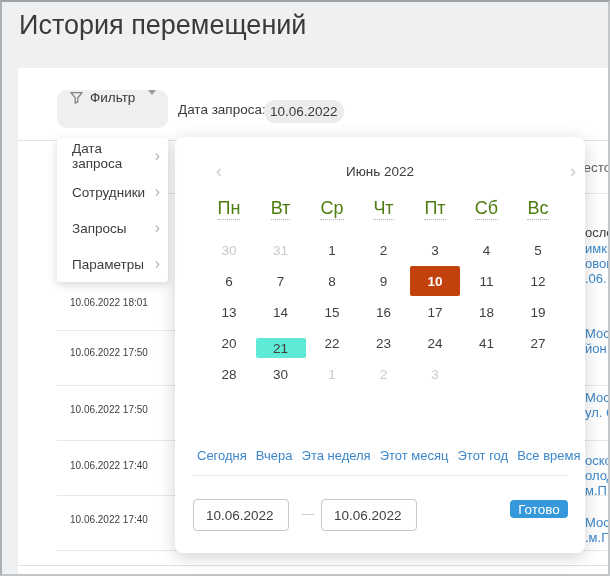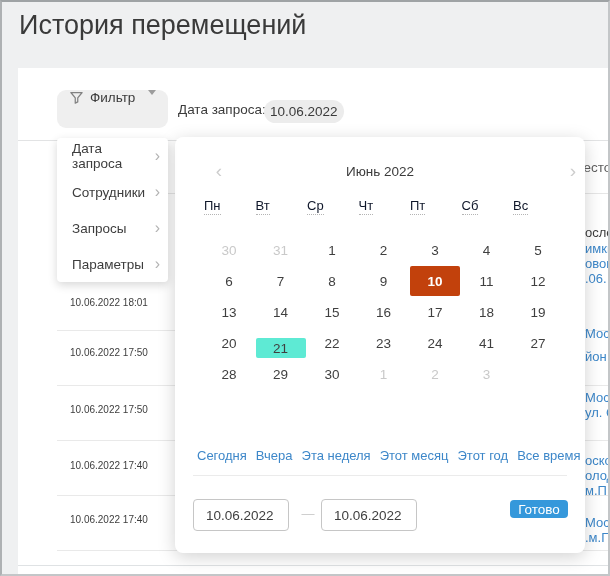--- a/index.html
+++ b/index.html
@@ -50,21 +50,21 @@
   .cal{position:absolute; left:175px; top:137px; width:410px; height:416px; background:#fff;
     border-radius:8px; box-shadow:0 4px 18px rgba(0,0,0,.18); z-index:5;}
   .cal-nav{position:absolute; top:24px; width:20px; height:20px; text-align:center;
     font-size:19px; line-height:20px; color:#cdcdcd; cursor:pointer; user-select:none;}
   .cal-prev{left:34px;}
   .cal-next{right:2px;}
   .cal-month{position:absolute; left:0; right:0; top:27px; text-align:center;
     font-size:13.5px; color:#3c3c3c;}
   .cal-weekdays{position:absolute; left:29px; top:61px; display:grid;
     grid-template-columns:repeat(7,50px); column-gap:1.5px;}
-  .wd{font-size:13px; color:#0f172a;}
+  .wd{text-align:center; font-size:18px; color:#4d7c0f;}
   .wd span{border-bottom:1px dotted #b4b4b4; padding-bottom:1px;}
   .cal-grid{position:absolute; left:29px; top:98px; display:grid;
     grid-template-columns:repeat(7,50px); grid-auto-rows:30px; column-gap:1.5px; row-gap:1px;}
   .day{display:flex; align-items:center; justify-content:center; font-size:13.5px;
     color:#3f3f3f; cursor:pointer; border-radius:2px;}
   .day.muted{color:#c9c9c9;}
   .day.today{background:#5eead4;margin-top:10px;}
   .day.selected{background:#c2410c; color:#fff;font-weight:bold;}
   .quick-links{position:absolute; left:22px; top:311px; display:flex; gap:9px; white-space:nowrap;}
   .qlink{font-size:13px; color:#3d87c9; cursor:pointer; text-decoration:none;}
@@ -103,21 +103,21 @@
       <div class="hline row-divider" style="top: 440px;"></div>
       <div class="hline row-divider" style="top: 495px;"></div>
       <div class="hline row-divider" style="top: 550px;"></div>
     </div>
   <div class="right-col" id="right-col">
       <span class="frag text" style="top: 85px;">осле</span>
       <span class="frag link" style="top: 101px;">имки</span>
       <span class="frag link" style="top: 116px;">овок</span>
       <span class="frag link" style="top: 131px;">.06.</span>
       <span class="frag link" style="top: 186px;">Мос</span>
-      <span class="frag link" style="top: 201px; margin-top: 8px;">йон</span>
+      <span class="frag link" style="top: 201px;">йон</span>
       <span class="frag link" style="top: 250px;">Мос</span>
       <span class="frag link" style="top: 265px;">ул. С</span>
       <span class="frag link" style="top: 313px;">оско</span>
       <span class="frag link" style="top: 328px;">олод</span>
       <span class="frag link" style="top: 343px;">м.П</span>
       <span class="frag link" style="top: 375px;">Мос</span>
       <span class="frag link" style="top: 390px;">.м.П</span>
     </div>
   <div class="hline tbl-bottom"></div>
 
@@ -186,21 +186,20 @@
         <div class="day">18</div>
         <div class="day">19</div>
         <div class="day">20</div>
         <div class="day today">21</div>
         <div class="day">22</div>
         <div class="day">23</div>
         <div class="day">24</div>
         <div class="day">41</div>
         <div class="day">27</div>
         <div class="day">28</div>
-        <div class="day">29</div>
         <div class="day">30</div>
         <div class="day muted">1</div>
         <div class="day muted">2</div>
         <div class="day muted">3</div>
       </div>
     <div class="quick-links" id="quick-links">
         <a class="qlink">Сегодня</a>
         <a class="qlink">Вчера</a>
         <a class="qlink">Эта неделя</a>
         <a class="qlink">Этот месяц</a>

